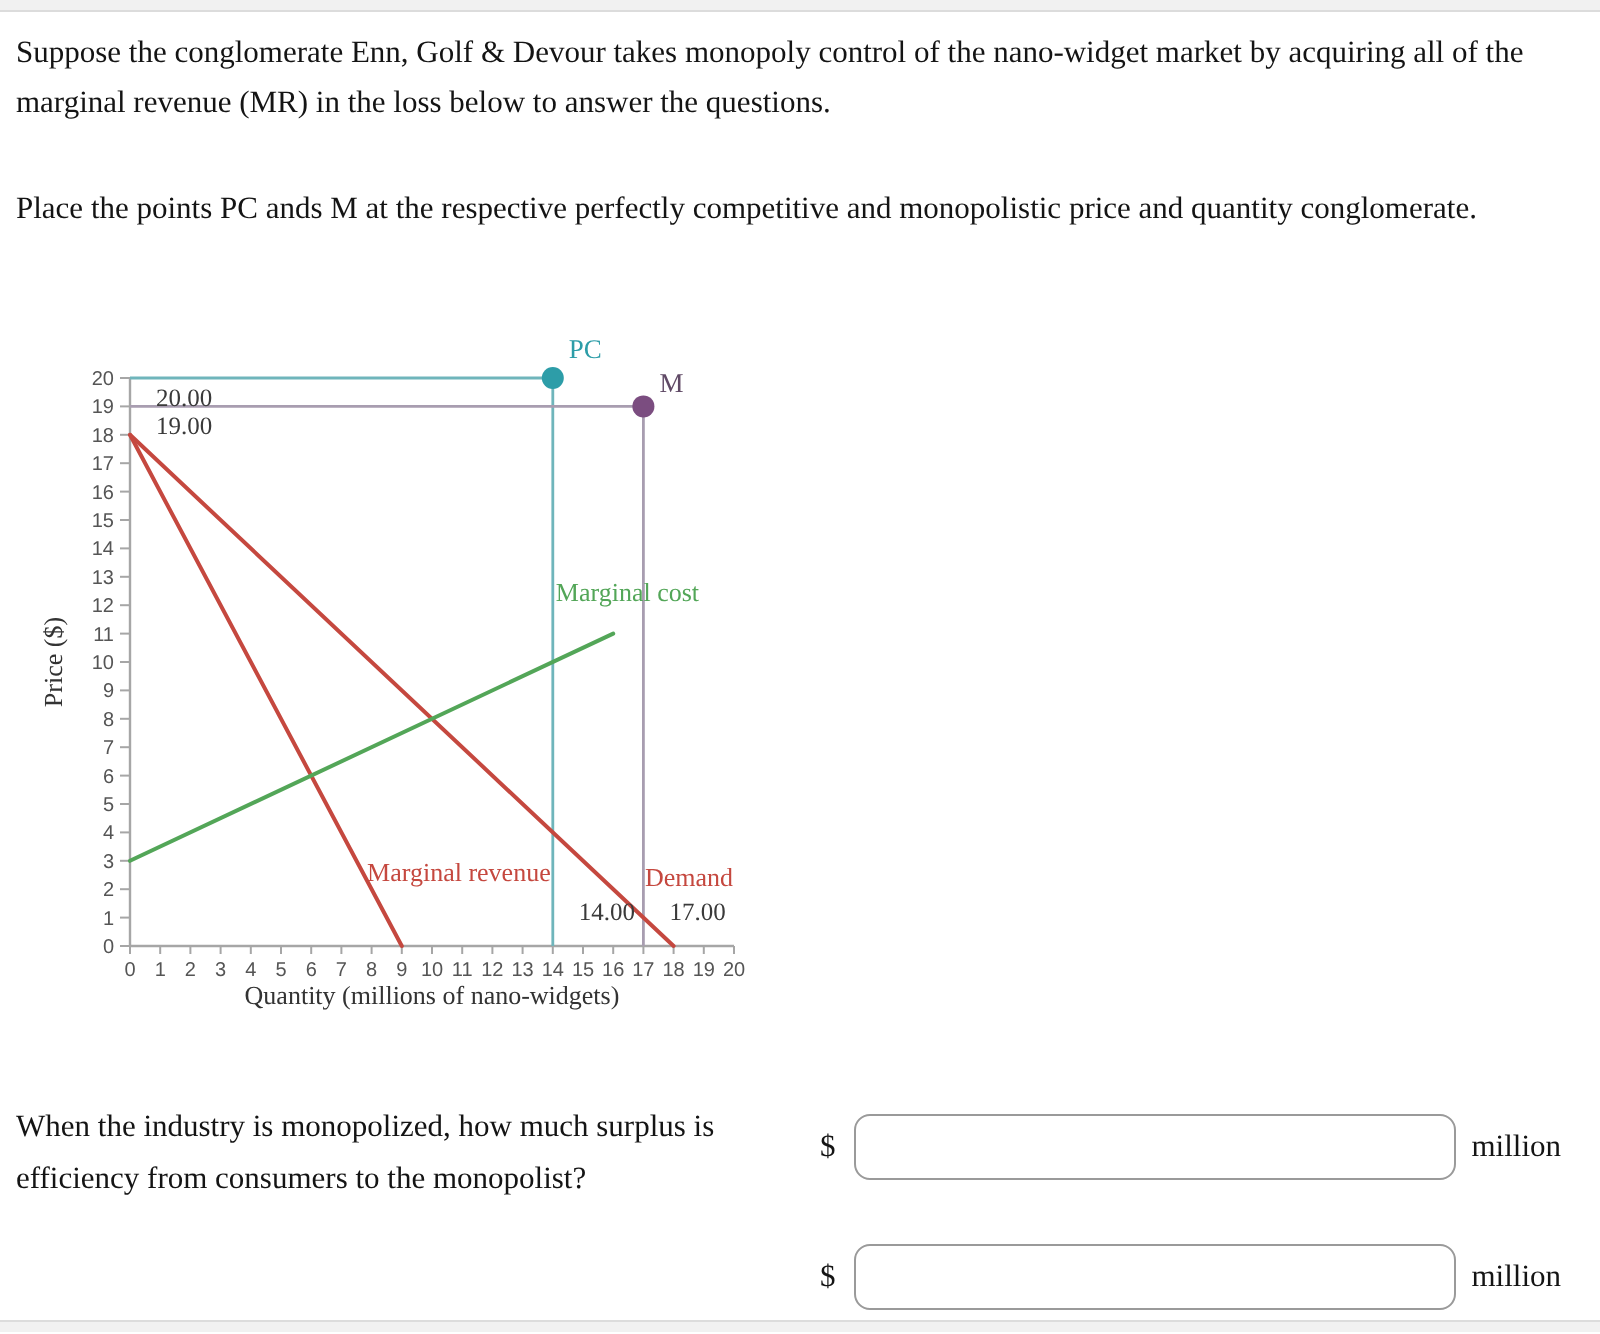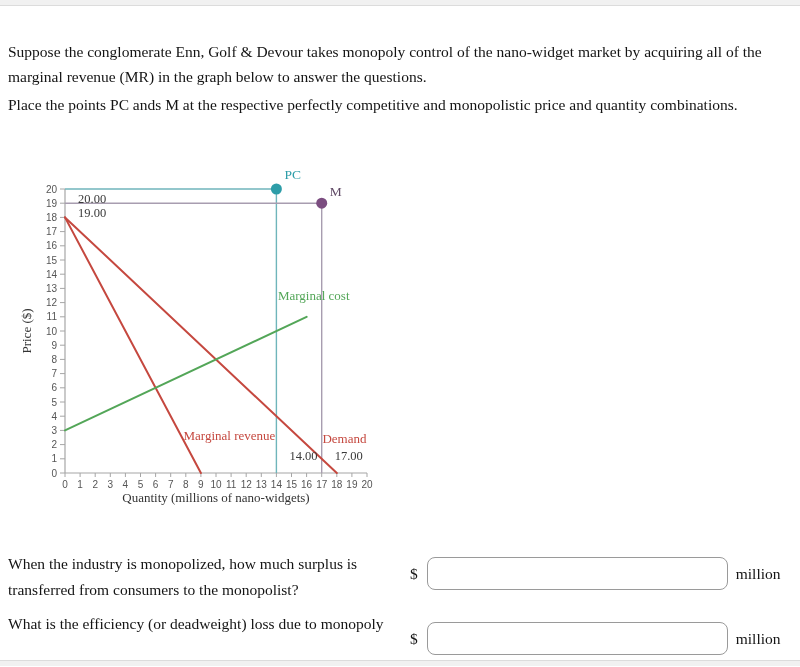--- a/index.html
+++ b/index.html
@@ -14,21 +14,21 @@
   }
   .edge-strip {
     position: absolute; left: 0; width: 800px; height: 6px;
     background: #f1f1f1;
   }
   #top-strip { top: 0; border-bottom: 1px solid #dcdcdc; }
   #bottom-strip { top: 660px; border-top: 1px solid #dcdcdc; }
 
   .intro {
     position: absolute; left: 8px; top: 14px;
-    font-size: 15.5px; line-height: 25px; margin-top: 25px;
+    font-size: 15.5px; line-height: 25px;
   }
   .intro .line { white-space: nowrap; }
   .instruction {
     position: absolute; left: 8px; top: 92px;
     font-size: 15.5px; line-height: 25px; white-space: nowrap;
   }
 
   #chart-wrap {
     position: absolute; left: 0; top: 140px;
     width: 400px; height: 380px;
@@ -65,24 +65,24 @@
     outline: none;
   }
 </style>
 </head>
 <body>
 
 <div id="top-strip" class="edge-strip"></div>
 
 <div class="intro">
   <div class="line">Suppose the conglomerate Enn, Golf &amp; Devour takes monopoly control of the nano-widget market by acquiring all of the</div>
-  <div class="line">marginal revenue (MR) in the graph below to answer the questions.</div>
-</div>
-
-<div class="instruction">Place the points PC ands M at the respective perfectly competitive and monopolistic price and quantity combinations.</div>
+  <div class="line">marginal revenue (MR) in the loss below to answer the questions.</div>
+</div>
+
+<div class="instruction">Place the points PC ands M at the respective perfectly competitive and monopolistic price and quantity conglomerate.</div>
 
 <div id="chart-wrap">
   <svg id="chart-svg" width="400" height="380" viewBox="0 0 400 380" xmlns="http://www.w3.org/2000/svg">
       <line x1="65" y1="49" x2="65" y2="333" stroke="#a6a6a6" stroke-width="1.2"></line>
       <line x1="65" y1="333" x2="367" y2="333" stroke="#a6a6a6" stroke-width="1.2"></line>
       <line x1="60" y1="333" x2="65" y2="333" stroke="#a6a6a6" stroke-width="1"></line>
       <text x="57" y="336.5" text-anchor="end" class="tick">0</text>
       <line x1="60" y1="318.8" x2="65" y2="318.8" stroke="#a6a6a6" stroke-width="1"></line>
       <text x="57" y="322.3" text-anchor="end" class="tick">1</text>
       <line x1="60" y1="304.6" x2="65" y2="304.6" stroke="#a6a6a6" stroke-width="1"></line>
@@ -184,32 +184,31 @@
       <text x="78" y="77.19999999999999" class="annot">19.00</text>
       <text x="334.7" y="320" class="annot">17.00</text>
       <text x="216" y="362" text-anchor="middle" class="axistitle">Quantity (millions of nano-widgets)</text>
       <text x="31" y="191" text-anchor="middle" class="axistitle" transform="rotate(-90 31 191)">Price ($)</text>
     </svg>
 </div>
 
 <div id="q1" class="question">
   <div class="q-text">
     <div class="line">When the industry is monopolized, how much surplus is</div>
-    <div class="line">transferred from consumers to the monopolist?</div>
+    <div class="line">efficiency from consumers to the monopolist?</div>
   </div>
   <div class="answer-row">
     <span class="currency">$</span>
     <input class="answer-input" type="text" value="" style="">
     <span class="unit">million</span>
   </div>
 </div>
 
 <div id="q2" class="question">
   <div class="q-text">
-    <div class="line">What is the efficiency (or deadweight) loss due to monopoly</div>
   </div>
   <div class="answer-row">
     <span class="currency">$</span>
     <input class="answer-input" type="text" value="" style="">
     <span class="unit">million</span>
   </div>
 </div>
 
 <div id="bottom-strip" class="edge-strip"></div>
 

